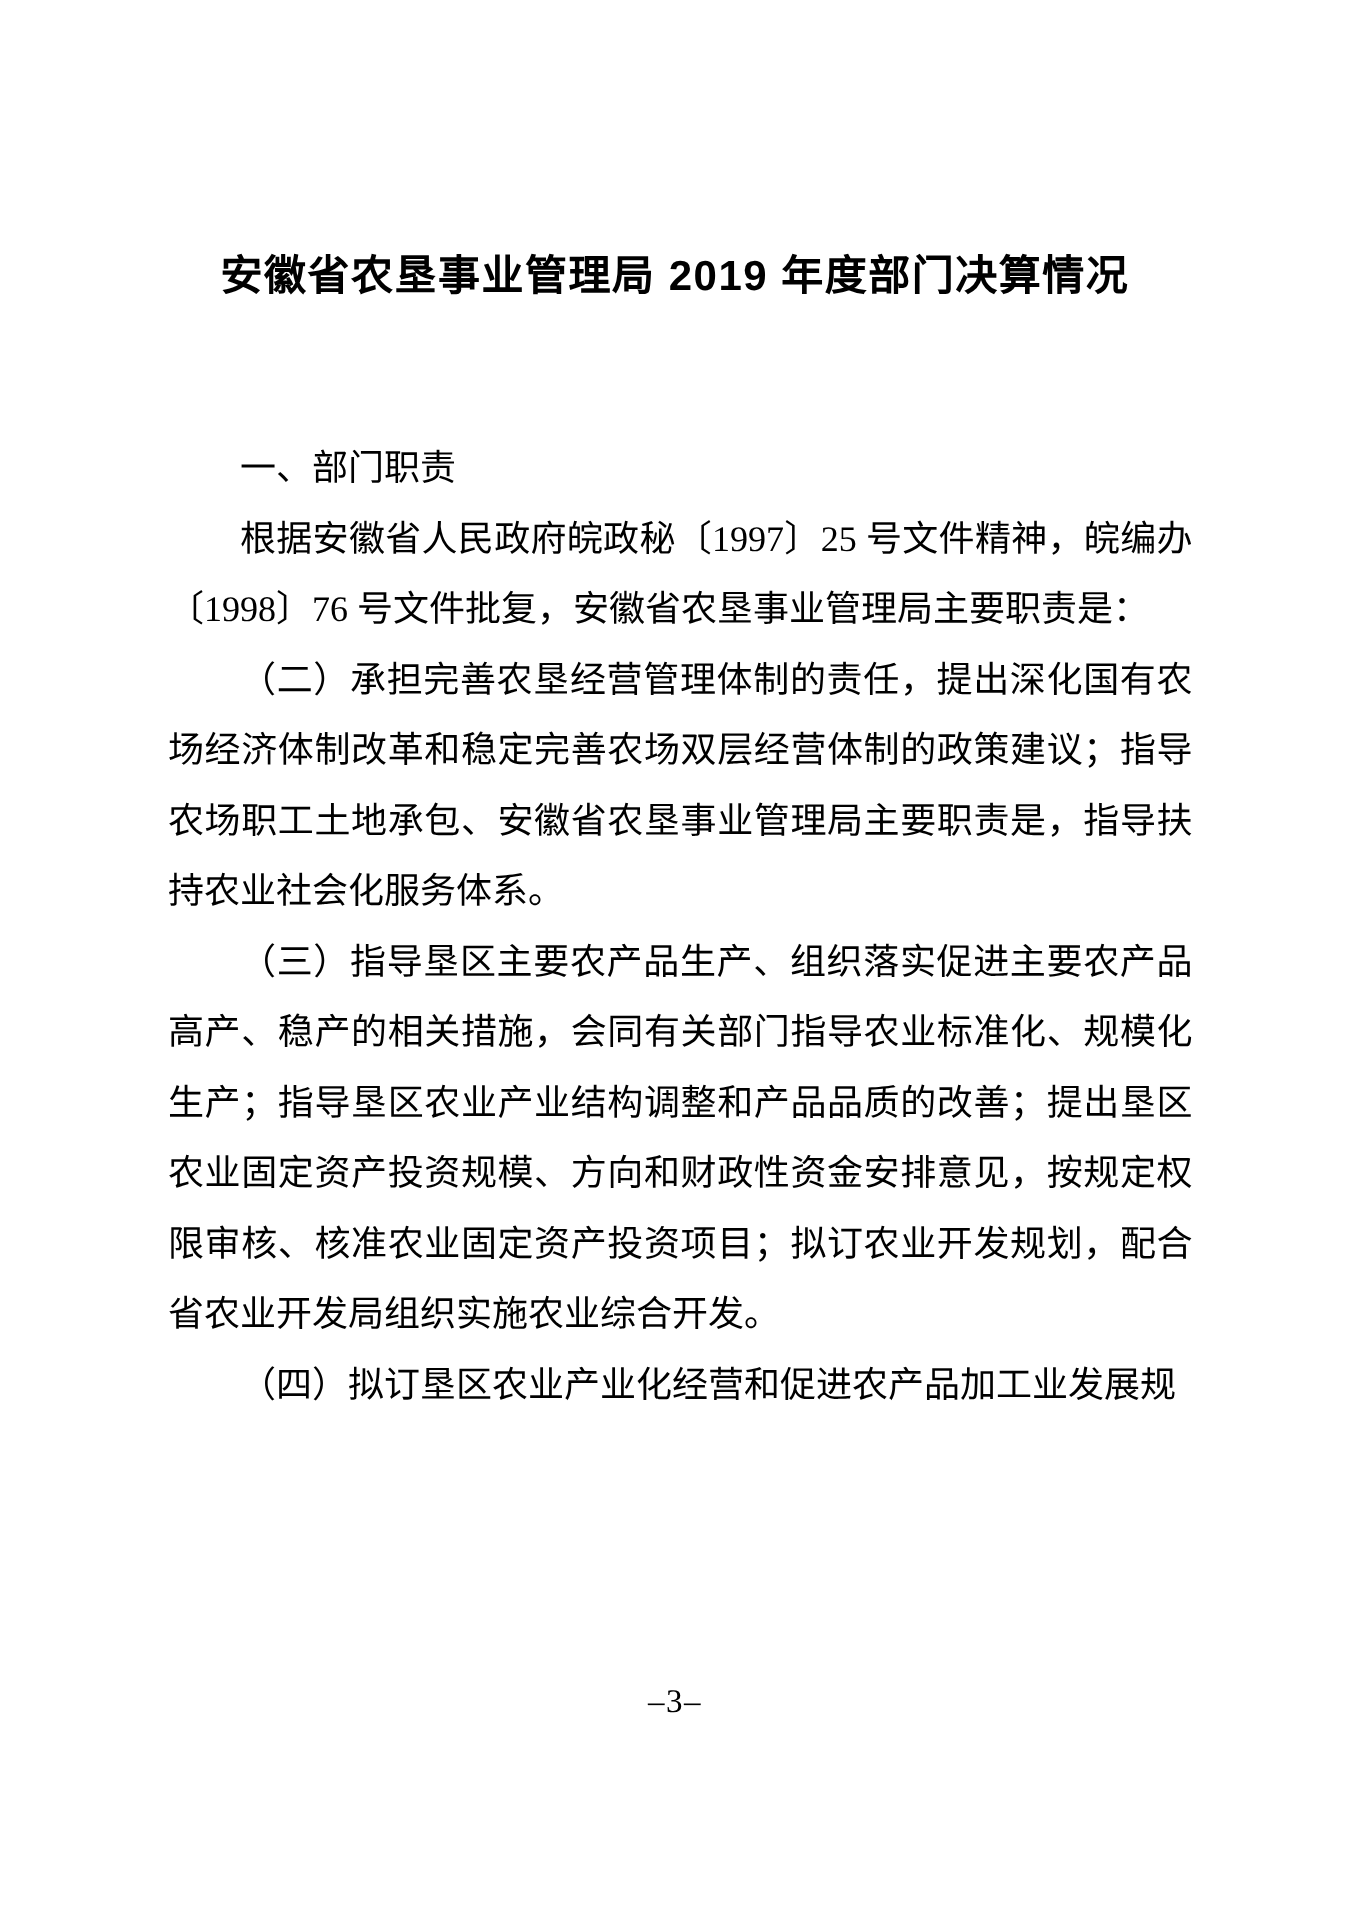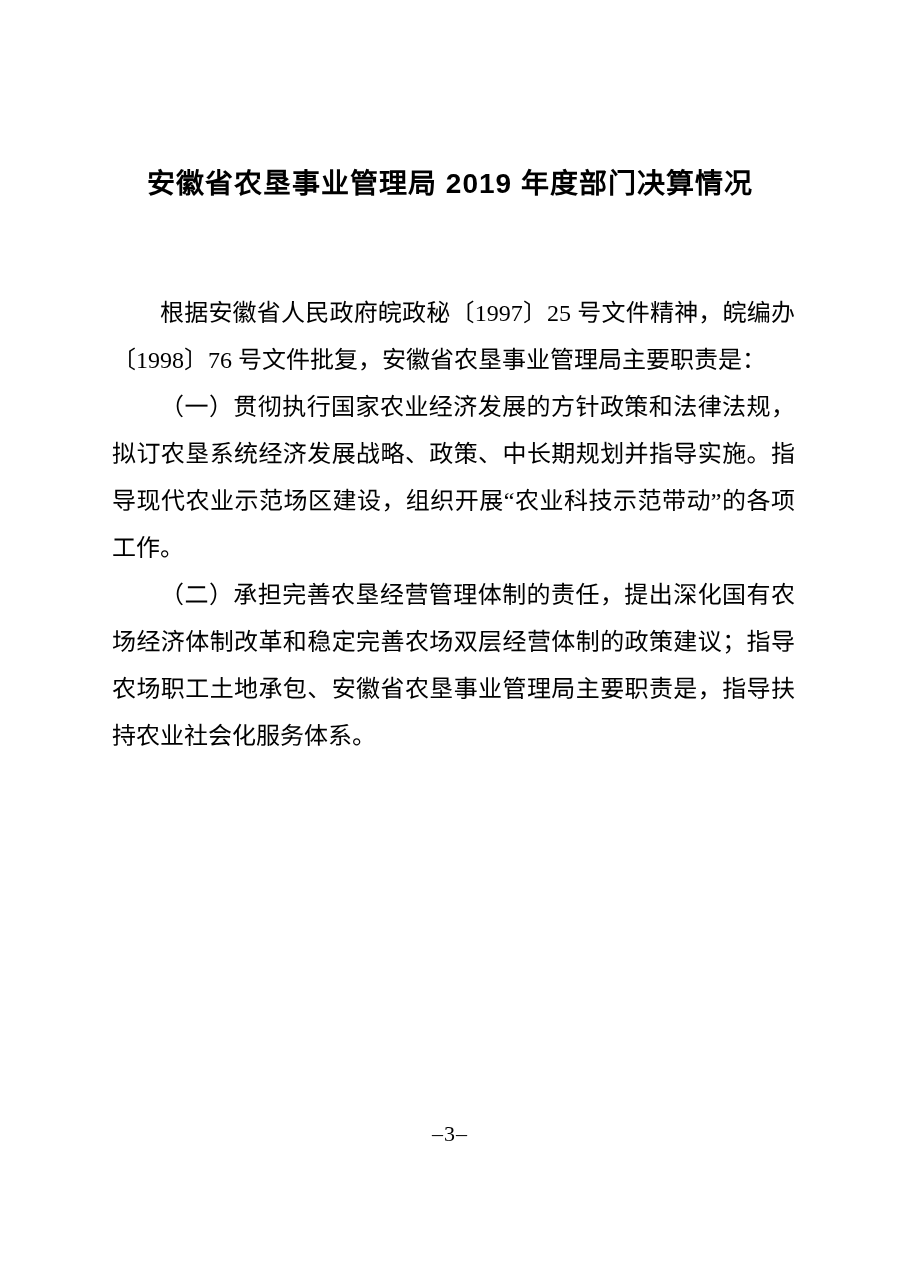--- a/index.html
+++ b/index.html
@@ -57,20 +57,22 @@
   }
 </style>
 </head>
 <body>
 
 <div class="page">
 
   <h1 class="doc-title">安徽省农垦事业管理局 2019 年度部门决算情况</h1>
 
   <div class="doc-body">
+    <p>一、部门职责</p>
     <p>根据安徽省人民政府皖政秘〔1997〕25 号文件精神，皖编办〔1998〕76 号文件批复，安徽省农垦事业管理局主要职责是：</p>
-    <p>（一）贯彻执行国家农业经济发展的方针政策和法律法规，拟订农垦系统经济发展战略、政策、中长期规划并指导实施。指导现代农业示范场区建设，组织开展“农业科技示范带动”的各项工作。</p>
     <p>（二）承担完善农垦经营管理体制的责任，提出深化国有农场经济体制改革和稳定完善农场双层经营体制的政策建议；指导农场职工土地承包、安徽省农垦事业管理局主要职责是，指导扶持农业社会化服务体系。</p>
+    <p>（三）指导垦区主要农产品生产、组织落实促进主要农产品高产、稳产的相关措施，会同有关部门指导农业标准化、规模化生产；指导垦区农业产业结构调整和产品品质的改善；提出垦区农业固定资产投资规模、方向和财政性资金安排意见，按规定权限审核、核准农业固定资产投资项目；拟订农业开发规划，配合省农业开发局组织实施农业综合开发。</p>
+    <p>（四）拟订垦区农业产业化经营和促进农产品加工业发展规</p>
   </div>
 
   <div class="page-number">–3–</div>
 
 </div>
 
 </body></html>

